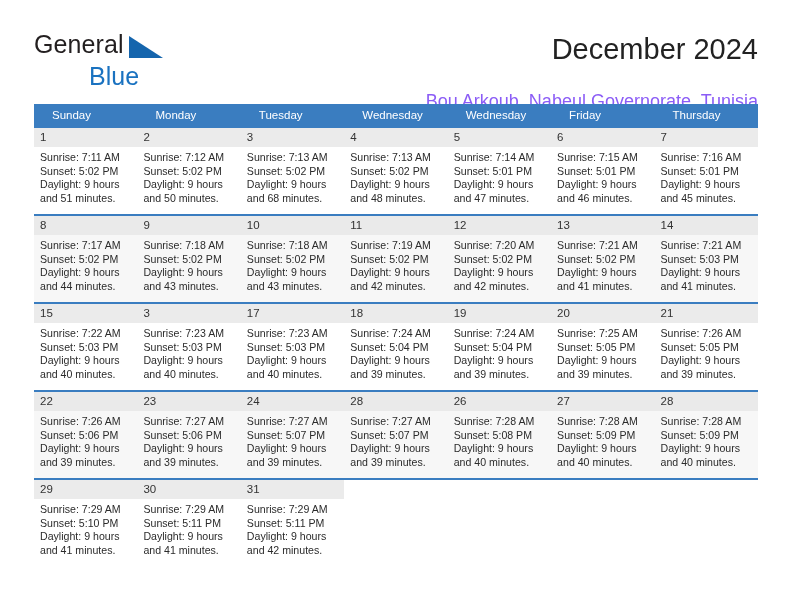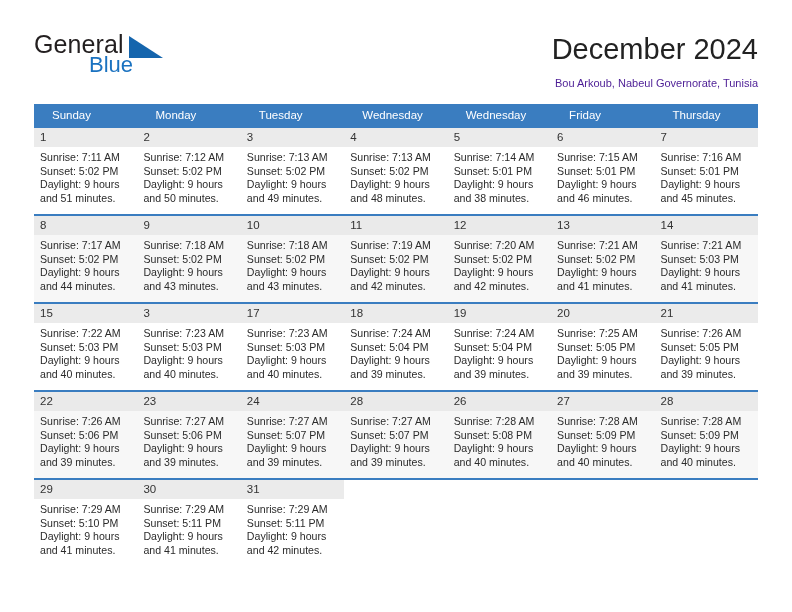--- a/index.html
+++ b/index.html
@@ -41,22 +41,22 @@
     left: 0;
     top: 0;
     font-size: 25px;
     letter-spacing: 0.1px;
     color: #231f20;
     font-family: "Liberation Sans", sans-serif;
   }
   .brand-blue {
     position: absolute;
     left: 55px;
-    top: 22px;
-    font-size: 22px;
+    top: 32px;
+    font-size: 25px;
     color: #1a72c0;
     font-family: "Liberation Sans", sans-serif;
   }
   .brand-triangle {
     position: absolute;
     left: 95px;
     top: 6px;
     width: 0;
     height: 0;
     border-left: 34px solid #1565ad;
@@ -70,24 +70,24 @@
     text-align: right;
   }
   .cal-title {
     font-size: 29px;
     color: #222222;
     line-height: 34px;
     white-space: nowrap;
     font-weight: normal;
   }
   .cal-subtitle {
-    font-size: 11px;
-    color: #4c1d95;
+    font-size: 18px;
+    color: #8b5cf6;
     line-height: 20px;
-    margin-top: 7px;
+    margin-top: 25px;
     white-space: nowrap;
   }
 
   
   .calendar {
     position: absolute;
     left: 34px;
     top: 104px;
     width: 724px;
     border-collapse: collapse;
@@ -204,21 +204,21 @@
             </div>
           </div>
         </td>
         <td>
           <div class="cell">
             <div class="daynum">3</div>
             <div class="info">
               <div>Sunrise: 7:13 AM</div>
               <div>Sunset: 5:02 PM</div>
               <div>Daylight: 9 hours</div>
-              <div>and 49 minutes.</div>
+              <div>and 68 minutes.</div>
             </div>
           </div>
         </td>
         <td>
           <div class="cell">
             <div class="daynum">4</div>
             <div class="info">
               <div>Sunrise: 7:13 AM</div>
               <div>Sunset: 5:02 PM</div>
               <div>Daylight: 9 hours</div>
@@ -226,21 +226,21 @@
             </div>
           </div>
         </td>
         <td>
           <div class="cell">
             <div class="daynum">5</div>
             <div class="info">
               <div>Sunrise: 7:14 AM</div>
               <div>Sunset: 5:01 PM</div>
               <div>Daylight: 9 hours</div>
-              <div>and 38 minutes.</div>
+              <div>and 47 minutes.</div>
             </div>
           </div>
         </td>
         <td>
           <div class="cell">
             <div class="daynum">6</div>
             <div class="info">
               <div>Sunrise: 7:15 AM</div>
               <div>Sunset: 5:01 PM</div>
               <div>Daylight: 9 hours</div>

